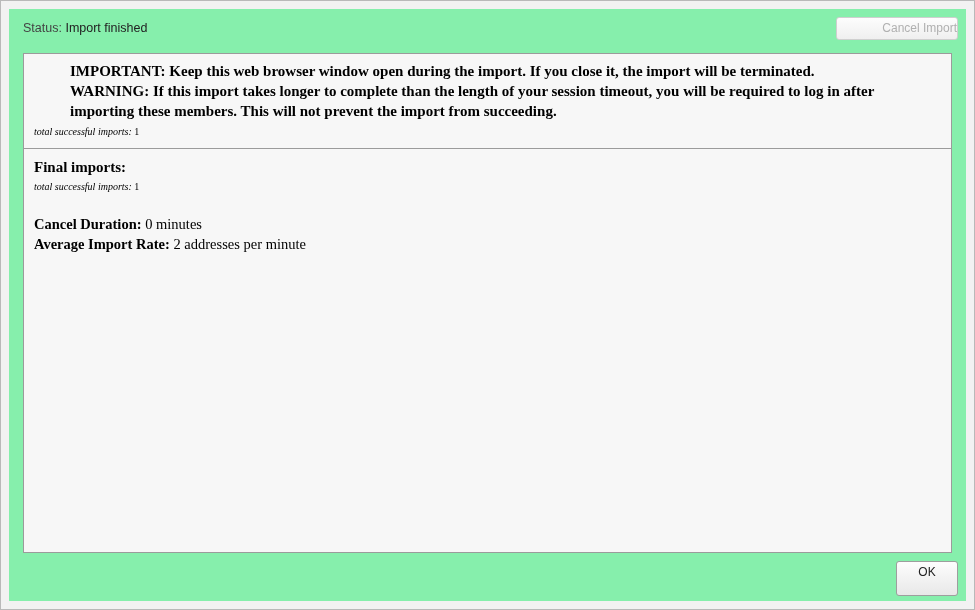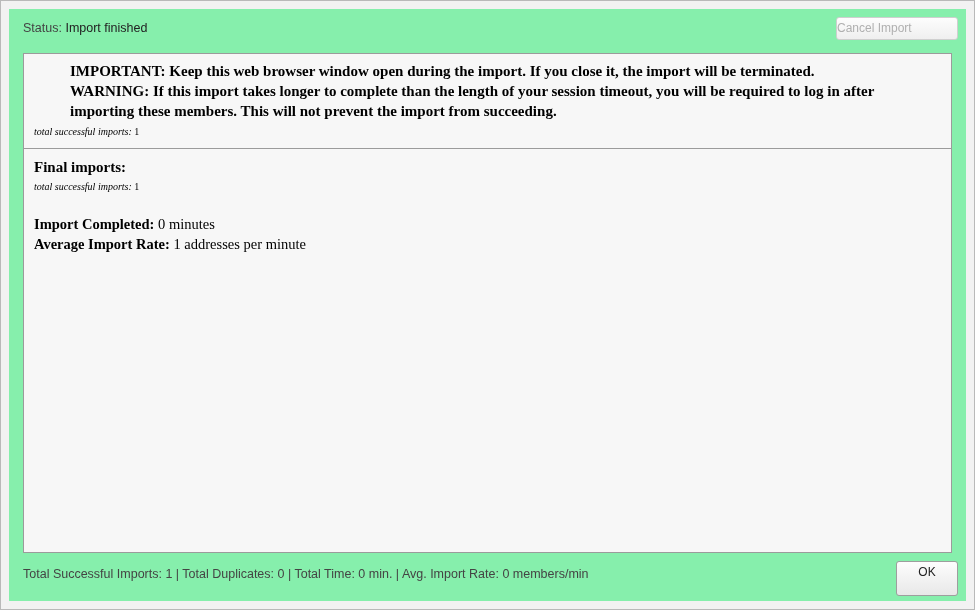--- a/index.html
+++ b/index.html
@@ -52,21 +52,21 @@
   .status-value {
     color: #222;
   }
   .cancel-btn {
     position: absolute;
     right: 8px;
     top: 8px;
     width: 122px;
     height: 23px;
     line-height: 21px;
-    text-align: left;
+    text-align: right;
     font-size: 12px;
     color: #b0b0b0;
     background: linear-gradient(to bottom, #fdfdfd 0%, #efefef 100%);
     border: 1px solid #cfcfcf;
     border-radius: 3px;
     box-sizing: border-box;
     cursor: default;
   }
   
   .panel {
@@ -194,33 +194,32 @@
       <div class="panel-body">
         <div class="final-head">Final imports:</div>
         <div class="counter">
           <em>total successful imports:</em>
           <span>1</span>
         </div>
 
         <div class="spacer-md"></div>
 
         <div class="stat-line">
-          <b>Import Completed:</b>
+          <b>Cancel Duration:</b>
           <span>0 minutes</span>
         </div>
         <div class="stat-line">
           <b>Average Import Rate:</b>
-          <span>1 addresses per minute</span>
+          <span>2 addresses per minute</span>
         </div>
 
         <div class="spacer-md"></div>
 
       </div>
 
     </div>
 
     <div class="footer">
-      <div class="footer-summary">Total Successful Imports: 1 | Total Duplicates: 0 | Total Time: 0 min. | Avg. Import Rate: 0 members/min</div>
       <div class="ok-btn">OK</div>
     </div>
 
   </div>
 </div>
 
 </body></html>

